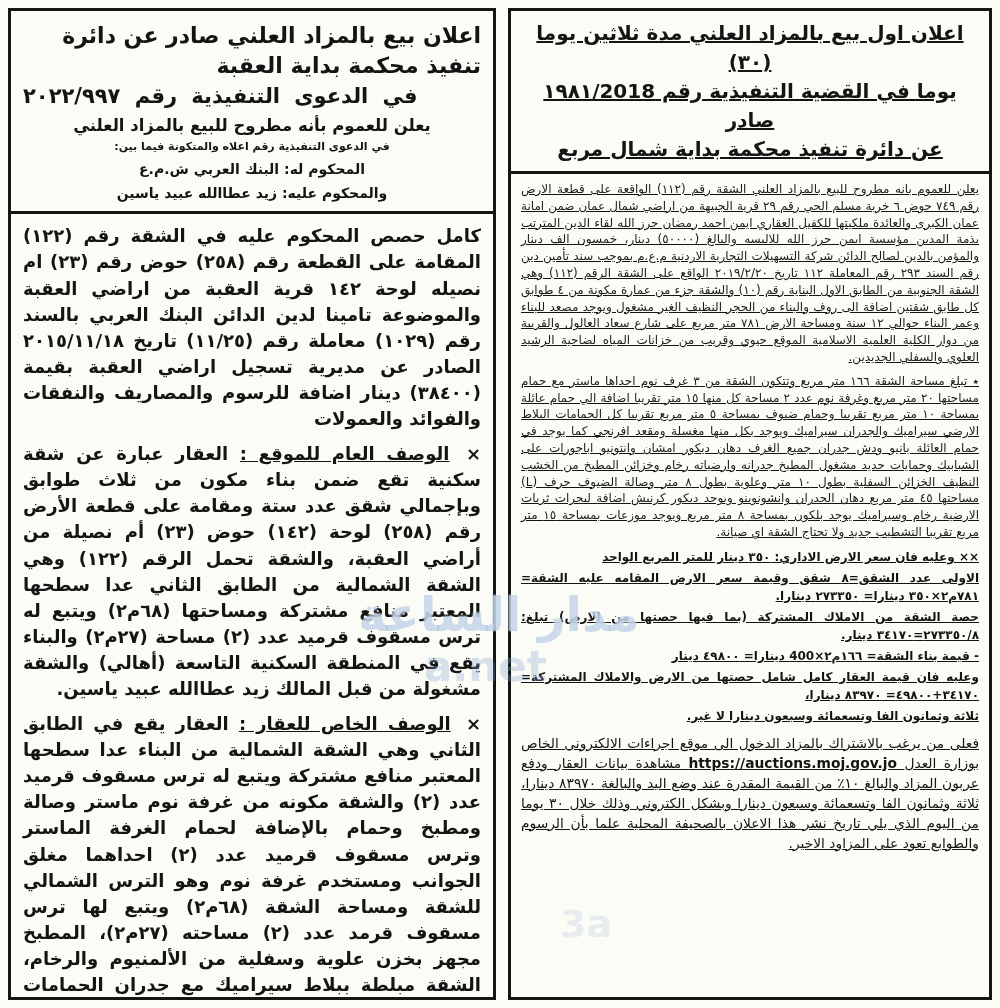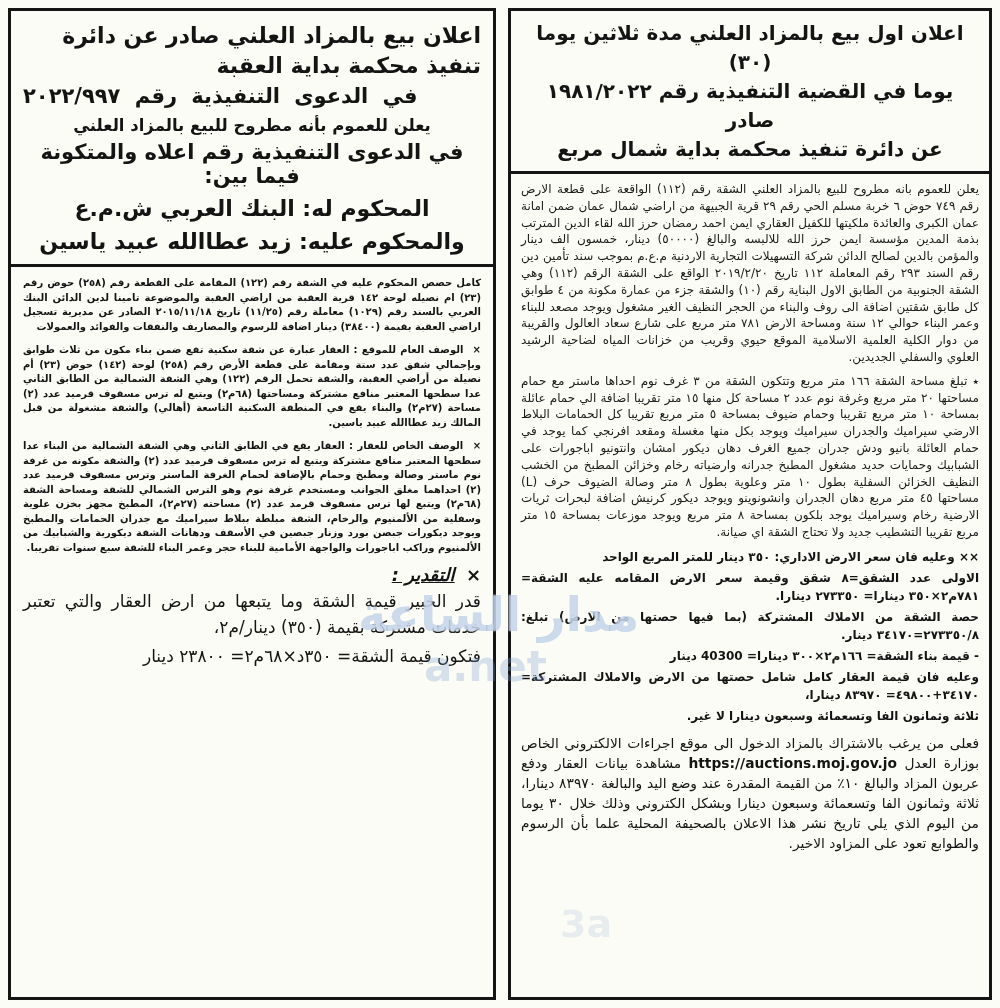--- a/index.html
+++ b/index.html
@@ -7,31 +7,31 @@
     position:relative;
     width:1000px;height:1008px;
     background:#fcfcf6;
     font-family:"DejaVu Sans", sans-serif;
     color:#141414;
     overflow:hidden;
   }
   .columns{display:flex;gap:12px;padding:8px;height:100%;box-sizing:border-box;}
   .col{flex:1 1 0;border:3px solid #151515;box-sizing:border-box;overflow:hidden;direction:rtl;text-align:right;background:transparent;}
   .aqaba{padding:10px 12px 6px;}
-  .amman{padding:8px 10px 6px;}
+  .amman{padding:8px 10px 6px;text-decoration:underline;}
 
   
   .a-title{font-size:22px;font-weight:bold;text-align:right;line-height:1.35;}
   .a-case{font-size:21px;font-weight:bold;text-align:left;letter-spacing:1px;word-spacing:7px;margin-top:4px;}
   .a-announce{font-size:16.5px;font-weight:bold;text-align:center;margin-top:8px;}
-  .a-between{font-size:21px;font-weight:bold;text-align:center;margin-top:5px;}
-  .a-party{font-size:22px;font-weight:bold;text-align:center;margin-top:8px;}
+  .a-between{font-size:11px;font-weight:bold;text-align:center;margin-top:5px;}
+  .a-party{font-size:14px;font-weight:bold;text-align:center;margin-top:8px;}
   .a-divider{border-top:3px solid #151515;margin:10px -12px 0;}
-  .a-body{font-size:10px;font-weight:bold;line-height:1.45;text-align:justify;margin:9px 0 0;}
-  .a-heading{}
+  .a-body{font-size:18px;font-weight:bold;line-height:1.45;text-align:justify;margin:9px 0 0;}
+  .a-heading{text-decoration:underline;}
   .a-val-head-line{font-size:18px;font-weight:bold;margin-top:9px;font-style:italic;}
   .a-val-head{text-decoration:underline;}
   .a-val{font-size:17px;font-weight:normal;line-height:1.5;text-align:justify;margin-top:4px;}
   .marker{margin-left:5px;}
 
   
   .m-title{font-size:20px;font-weight:bold;text-align:center;line-height:1.45;}
   .m-divider{border-top:3px solid #151515;margin:7px -10px 0;}
   .m-body{font-size:12px;line-height:1.4;text-align:justify;margin:7px 0 0;color:#1b1b1b;}
   .m-val{font-size:12px;font-weight:bold;line-height:1.5;text-align:justify;margin-top:3px;}
@@ -79,32 +79,32 @@
         <span class="marker">×</span>
         <span class="a-val-head">التقدير :</span>
       </div>
       <div class="a-val">قدر الخبير قيمة الشقة وما يتبعها من ارض العقار والتي تعتبر خدمات مشتركة بقيمة (٣٥٠) دينار/م٢،</div>
       <div class="a-val">فتكون قيمة الشقة= ٣٥٠د×٦٨م٢= ٢٣٨٠٠ دينار</div>
 
     </div>
 
     <div class="col amman" dir="rtl">
       <div class="m-title">اعلان اول بيع بالمزاد العلني مدة ثلاثين يوما (٣٠)</div>
-      <div class="m-title">يوما في القضية التنفيذية رقم ١٩٨١/٢٠٢٢ صادر</div>
+      <div class="m-title">يوما في القضية التنفيذية رقم ١٩٨١/2018 صادر</div>
       <div class="m-title">عن دائرة تنفيذ محكمة بداية شمال مربع</div>
       <div class="m-divider"></div>
 
       <p class="m-body">يعلن للعموم بانه مطروح للبيع بالمزاد العلني الشقة رقم (١١٢) الواقعة على قطعة الارض رقم ٧٤٩ حوض ٦ خربة مسلم الحي رقم ٢٩ قرية الجبيهة من اراضي شمال عمان ضمن امانة عمان الكبرى والعائدة ملكيتها للكفيل العقاري ايمن احمد رمضان حرز الله لقاء الدين المترتب بذمة المدين مؤسسة ايمن حرز الله للالبسه والبالغ (٥٠٠٠٠) دينار، خمسون الف دينار والمؤمن بالدين لصالح الدائن شركة التسهيلات التجارية الاردنية م.ع.م بموجب سند تأمين دين رقم السند ٢٩٣ رقم المعاملة ١١٢ تاريخ ٢٠١٩/٢/٢٠ الواقع على الشقة الرقم (١١٢) وهي الشقة الجنوبية من الطابق الاول البناية رقم (١٠) والشقة جزء من عمارة مكونة من ٤ طوابق كل طابق شقتين اضافة الى روف والبناء من الحجر النظيف الغير مشغول ويوجد مصعد للبناء وعمر البناء حوالي ١٢ سنة ومساحة الارض ٧٨١ متر مربع على شارع سعاد العالول والقريبة من دوار الكلية العلمية الاسلامية الموقع حيوي وقريب من خزانات المياه لضاحية الرشيد العلوي والسفلي الجديدين.</p>
       <p class="m-body">٭ تبلغ مساحة الشقة ١٦٦ متر مربع وتتكون الشقة من ٣ غرف نوم احداها ماستر مع حمام مساحتها ٢٠ متر مربع وغرفة نوم عدد ٢ مساحة كل منها ١٥ متر تقريبا اضافة الي حمام عائلة بمساحة ١٠ متر مربع تقريبا وحمام ضيوف بمساحة ٥ متر مربع تقريبا كل الحمامات البلاط الارضي سيراميك والجدران سيراميك ويوجد بكل منها مغسلة ومقعد افرنجي كما يوجد في حمام العائلة بانيو ودش جدران جميع الغرف دهان ديكور امشان وانتونيو اباجورات على الشبابيك وحمايات حديد مشغول المطبخ جدرانه وارضياته رخام وخزائن المطبخ من الخشب النظيف الخزائن السفلية بطول ١٠ متر وعلوية بطول ٨ متر وصالة الضيوف حرف (L) مساحتها ٤٥ متر مربع دهان الجدران وانشونوينو ويوجد ديكور كرنيش اضافة لبحرات ثريات الارضية رخام وسيراميك يوجد بلكون بمساحة ٨ متر مربع ويوجد موزعات بمساحة ١٥ متر مربع تقريبا التشطيب جديد ولا تحتاج الشقة اي صيانة.</p>
 
       <div class="m-val-block">
         <div class="m-val">×× وعليه فان سعر الارض الاداري: ٣٥٠ دينار للمتر المربع الواحد</div>
         <div class="m-val">الاولى عدد الشقق=٨ شقق وقيمة سعر الارض المقامه عليه الشقة= ٧٨١م٢×٣٥٠ دينارا= ٢٧٣٣٥٠ دينارا.</div>
         <div class="m-val">حصة الشقة من الاملاك المشتركة (بما فيها حصتها من الارض) تبلغ: ٢٧٣٣٥٠/٨=٣٤١٧٠ دينار.</div>
-        <div class="m-val">- قيمة بناء الشقة= ١٦٦م٢×٣٠٠ دينارا= 40300 دينار</div>
+        <div class="m-val">- قيمة بناء الشقة= ١٦٦م٢×400 دينارا= ٤٩٨٠٠ دينار</div>
         <div class="m-val">وعليه فان قيمة العقار كامل شامل حصتها من الارض والاملاك المشتركة= ٣٤١٧٠+٤٩٨٠٠= ٨٣٩٧٠ دينارا،</div>
         <div class="m-val">ثلاثة وثمانون الفا وتسعمائة وسبعون دينارا لا غير.</div>
       </div>
 
       <p class="m-closing">
         <span>فعلى من يرغب بالاشتراك بالمزاد الدخول الى موقع اجراءات الالكتروني الخاص بوزارة العدل</span>
         <span class="url">https://auctions.moj.gov.jo</span>
         <span>مشاهدة بيانات العقار ودفع عربون المزاد والبالغ ١٠٪ من القيمة المقدرة عند وضع اليد والبالغة ٨٣٩٧٠ دينارا، ثلاثة وثمانون الفا وتسعمائة وسبعون دينارا وبشكل الكتروني وذلك خلال ٣٠ يوما من اليوم الذي يلي تاريخ نشر هذا الاعلان بالصحيفة المحلية علما بأن الرسوم والطوابع تعود على المزاود الاخير.</span>
       </p>
 

